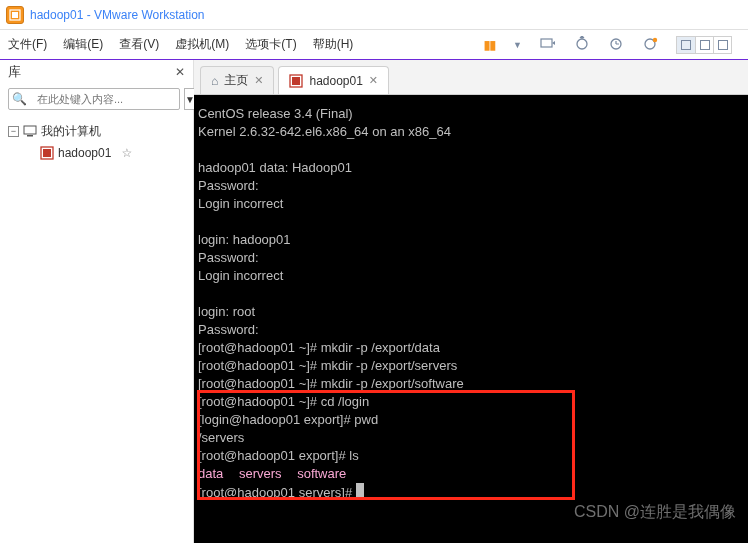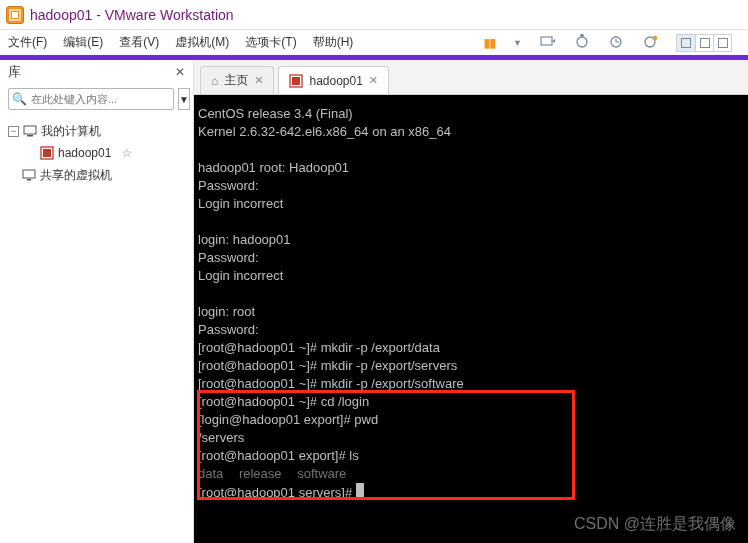--- a/index.html
+++ b/index.html
@@ -1,52 +1,52 @@
 <!DOCTYPE html>
 <html><head>
 <meta charset="utf-8">
 <style>
 * { margin:0; padding:0; box-sizing:border-box; font-family:"Microsoft YaHei","Segoe UI",Arial,sans-serif; }
 body { width:748px; height:543px; background:#fff; overflow:hidden; position:relative; }
 .titlebar { height:30px; background:#fff; border-bottom:1px solid #e0e0e0; display:flex; align-items:center; padding:0 6px; gap:6px; }
 .app-icon { width:18px; height:18px; background:#f7941d; border:1px solid #d07a17; border-radius:3px; display:flex; align-items:center; justify-content:center; }
 .app-icon svg { display:block; }
-.title-text { font-size:14px; color:#701a75; }
-.menubar { height:30px; display:flex; align-items:center; padding:0 8px; gap:16px; border-bottom:5px solid #6d28d9; font-size:12px; color:#333; }
+.title-text { font-size:12px; color:#3b82f6; }
+.menubar { height:30px; display:flex; align-items:center; padding:0 8px; gap:16px; border-bottom:1px solid #6d28d9; font-size:12px; color:#333; }
 .menubar span { cursor:default; }
 .menu-spacer { flex:1; }
 .tool-icons { display:flex; align-items:center; gap:18px; padding-right:8px; }
 .tool-icons span, .tool-icons svg { color:#7a8aa1; }
 .content { display:flex; height:calc(100% - 60px); }
 .sidebar { width:194px; border-right:1px solid #e0e0e0; display:flex; flex-direction:column; }
 .panel-header { height:24px; display:flex; align-items:center; justify-content:space-between; padding:0 8px; font-size:13px; color:#333; }
 .panel-close { font-size:12px; color:#555; }
 .search-row { padding:4px 8px 6px; display:flex; gap:4px; }
-.search-input { flex:1; min-width:0; height:22px; border:1px solid #b5b5b5; border-radius:2px; font-size:11px; padding-left:22px; color:#888; background:#fff; }
+.search-input { flex:1; min-width:0; height:22px; border:1px solid #b5b5b5; border-radius:2px; font-size:11px; padding-left:28px; color:#888; background:#fff; }
 .search-wrap { position:relative; flex:1; display:flex; }
 .search-icon { position:absolute; left:4px; top:4px; font-size:12px; color:#888; }
 .dropdown-btn { width:22px; height:22px; border:1px solid #b5b5b5; background:#fff; display:flex; align-items:center; justify-content:center; font-size:10px; color:#333; }
 .tree { padding:4px 8px; font-size:12px; color:#333; }
 .tree-node { display:flex; align-items:center; gap:4px; height:22px; }
 .tree-indent1 { padding-left:14px; }
 .tree-indent2 { padding-left:32px; }
 .tree-toggle { width:11px; height:11px; border:1px solid #8a8a8a; display:inline-flex; align-items:center; justify-content:center; font-size:9px; line-height:1; color:#555; background:#fff; }
 .tree-icon { width:14px; height:14px; }
 .star { margin-left:6px; color:#888; font-size:12px; }
 .main { flex:1; display:flex; flex-direction:column; background:#f5f5f5; min-width:0; }
 .tabbar { height:35px; background:#f3f3f3; display:flex; align-items:flex-end; padding:0 6px; gap:4px; border-bottom:1px solid #d0d0d0; }
 .tab { display:flex; align-items:center; gap:6px; height:28px; padding:0 10px; border:1px solid #d0d0d0; border-bottom:none; background:#fff; border-radius:4px 4px 0 0; font-size:12px; color:#333; }
 .tab.inactive { background:#f0f0f0; }
 .tab-close { color:#888; font-size:11px; }
 .home-icon { color:#6b7785; }
 .terminal { flex:1; background:#000; color:#bfbfbf; font-family:Consolas,"Courier New",monospace; font-size:13px; line-height:17px; padding:10px 0 0 4px; position:relative; overflow:hidden; white-space:pre; }
-.term-blue { color:#737373; }
+.term-blue { color:#f9a8d4; }
 .term-cursor { background:#bfbfbf; color:#000; display:inline-block; width:8px; height:14px; vertical-align:baseline; }
 .highlight-box { position:absolute; border:3px solid #ff2a1a; left:197px; top:390px; width:378px; height:110px; pointer-events:none; }
-.watermark { position:absolute; right:12px; bottom:8px; font-size:16px; color:#8b8b8b; opacity:.8; }
+.watermark { position:absolute; right:12px; bottom:20px; font-size:16px; color:#8b8b8b; opacity:.8; }
 .layout-icons { display:flex; border:1px solid #d0d0d0; height:18px; }
 .layout-icons div { width:18px; border-left:1px solid #d0d0d0; display:flex; align-items:center; justify-content:center; }
 .layout-icons div:first-child { border-left:none; background:#e5ecf4; }
 .sq { width:10px; height:10px; border:1px solid #7a8aa1; }
 </style>
 </head>
 <body>
 
 <div class="titlebar">
   <span class="app-icon">
@@ -122,27 +122,20 @@
         <span>我的计算机</span>
       </div>
       <div class="tree-node tree-indent2">
         <svg class="tree-icon" viewBox="0 0 14 14">
             <rect x="1" y="1" width="12" height="12" fill="#fff" stroke="#c0392b" stroke-width="1.3"></rect>
             <rect x="3" y="3" width="8" height="8" fill="#c0392b"></rect>
           </svg>
         <span>hadoop01</span>
         <span class="star">☆</span>
       </div>
-      <div class="tree-node tree-indent1">
-        <svg class="tree-icon" viewBox="0 0 14 14">
-            <rect x="1" y="2" width="12" height="8" fill="none" stroke="#555" stroke-width="1"></rect>
-            <rect x="5" y="11" width="4" height="1.5" fill="#555"></rect>
-          </svg>
-        <span>共享的虚拟机</span>
-      </div>
     </div>
   </div>
 
   <div class="main">
     <div class="tabbar">
       <div class="tab inactive">
         <span class="home-icon">⌂</span>
         <span>主页</span>
         <span class="tab-close">✕</span>
       </div>
@@ -151,36 +144,36 @@
             <rect x="1" y="1" width="12" height="12" fill="#fff" stroke="#c0392b" stroke-width="1.3"></rect>
             <rect x="3" y="3" width="8" height="8" fill="#c0392b"></rect>
           </svg>
         <span>hadoop01</span>
         <span class="tab-close">✕</span>
       </div>
     </div>
     <div class="terminal"><span>CentOS release 3.4 (Final)</span>
 <span>Kernel 2.6.32-642.el6.x86_64 on an x86_64</span>
 <span></span>
-<span>hadoop01 root: Hadoop01</span>
+<span>hadoop01 data: Hadoop01</span>
 <span>Password:</span>
 <span>Login incorrect</span>
 <span></span>
 <span>login: hadoop01</span>
 <span>Password:</span>
 <span>Login incorrect</span>
 <span></span>
 <span>login: root</span>
 <span>Password:</span>
 <span>[root@hadoop01 ~]# mkdir -p /export/data</span>
 <span>[root@hadoop01 ~]# mkdir -p /export/servers</span>
 <span>[root@hadoop01 ~]# mkdir -p /export/software</span>
 <span>[root@hadoop01 ~]# cd /login</span>
 <span>[login@hadoop01 export]# pwd</span>
 <span>/servers</span>
 <span>[root@hadoop01 export]# ls</span>
-<span class="term-blue">data</span>  <span class="term-blue">release</span>  <span class="term-blue">software</span>
+<span class="term-blue">data</span>  <span class="term-blue">servers</span>  <span class="term-blue">software</span>
 <span>[root@hadoop01 servers]# </span><span class="term-cursor"></span></div>
   </div>
 </div>
 
 <div class="highlight-box"></div>
 <div class="watermark">CSDN @连胜是我偶像</div>
 
 </body></html>

